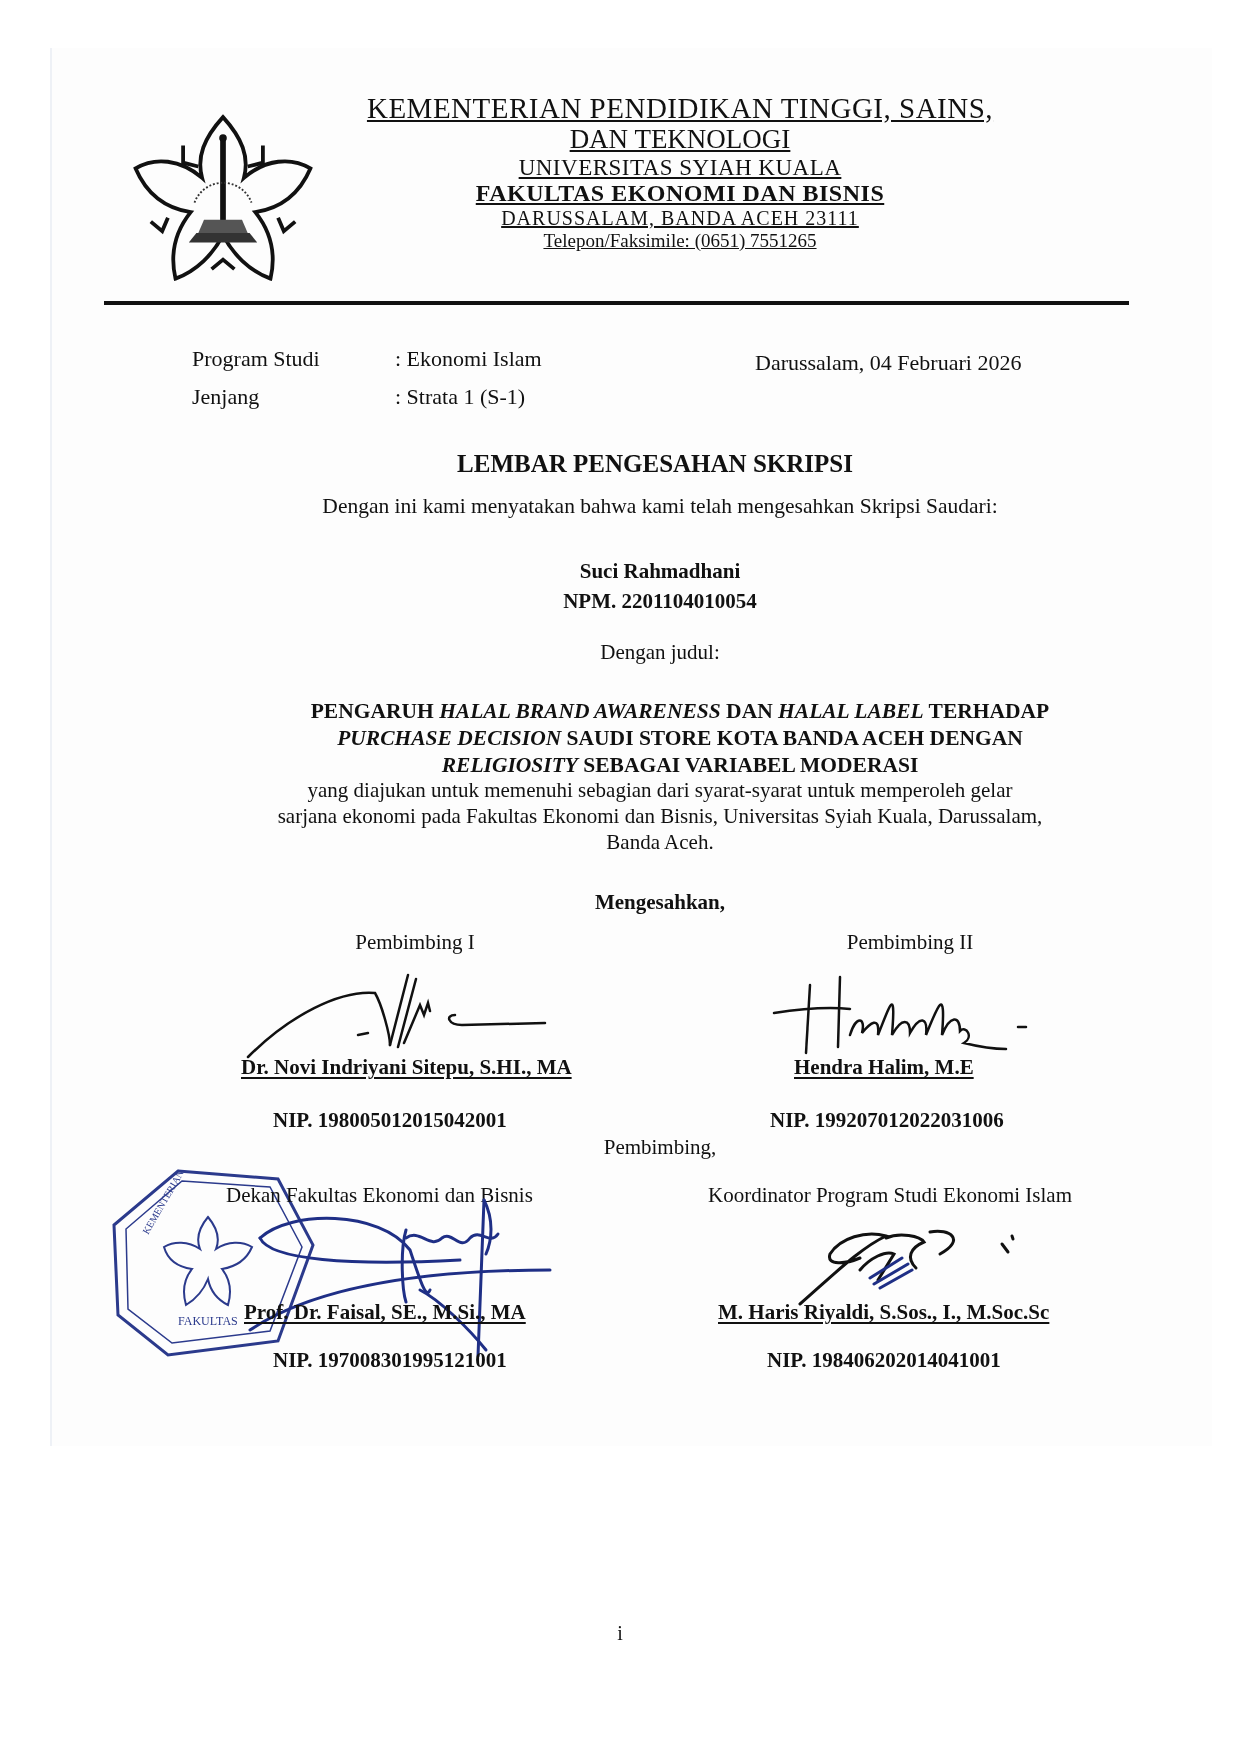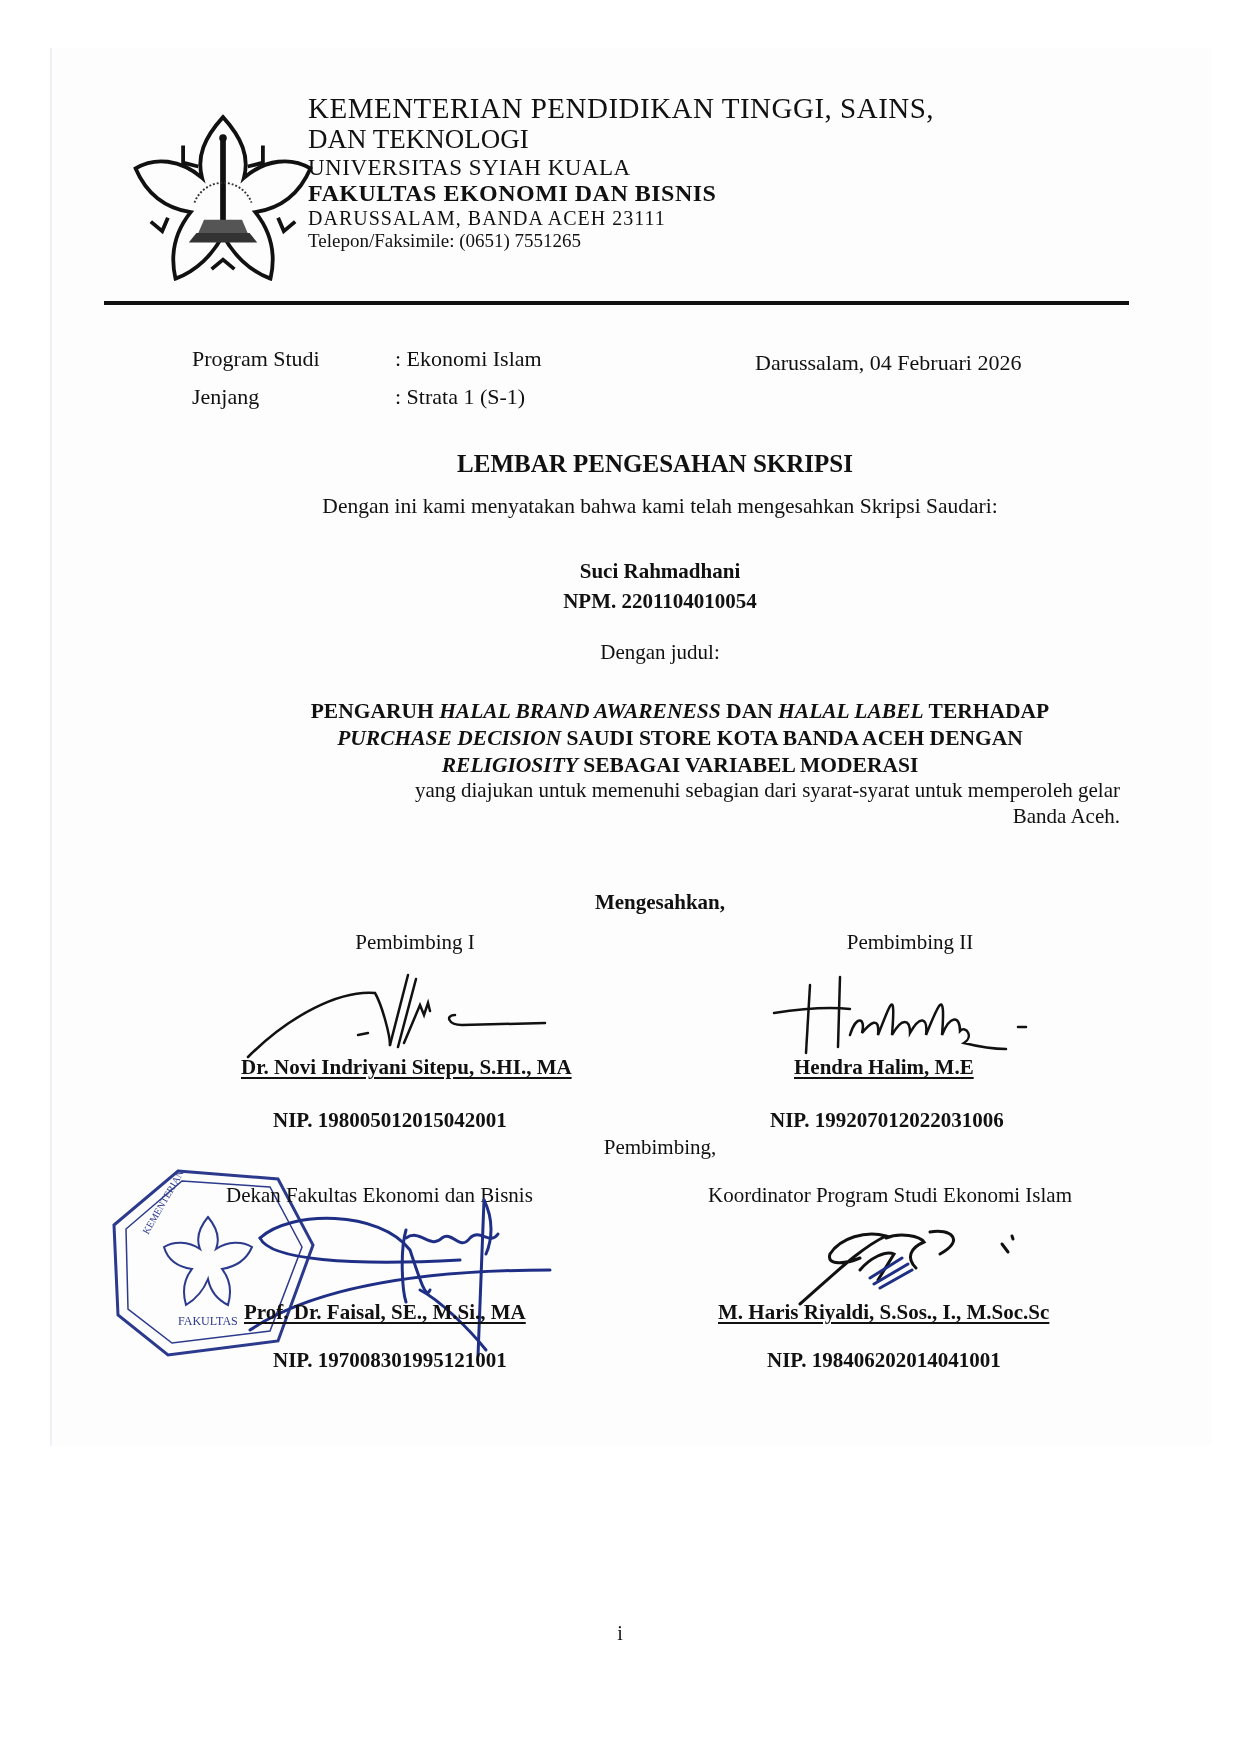--- a/index.html
+++ b/index.html
@@ -4,42 +4,42 @@
   <style>
     html, body { margin: 0; padding: 0; background: #ffffff; }
     body { width: 1240px; height: 1754px; position: relative; overflow: hidden;
            font-family: "Liberation Serif", "DejaVu Serif", serif; color: #111; }
     .scan { position: absolute; left: 50px; top: 48px; width: 1160px; height: 1398px;
             background: #fdfdfd; border-left: 2px solid #eef1f6; }
     .abs { position: absolute; }
     .center { text-align: center; }
     
     .logo { left: 128px; top: 100px; width: 190px; height: 190px; }
-    .kop { left: 308px; top: 92px; width: 760px; line-height: 1.12; }
+    .kop { left: 300px; top: 92px; width: 760px; text-align: center; line-height: 1.12; text-decoration: underline; }
     .kop .l1 { font-size: 29px; letter-spacing: 0.5px; }
     .kop .l2 { font-size: 27px; }
     .kop .l3 { font-size: 23px; letter-spacing: 0.5px; }
     .kop .l4 { font-size: 24px; font-weight: bold; letter-spacing: 0.5px; }
     .kop .l5 { font-size: 20px; letter-spacing: 1px; }
     .kop .l6 { font-size: 19px; }
     .kop .l7 { font-size: 19px; }
     .rule { left: 104px; top: 301px; width: 1025px; height: 4px; background: #111; }
     
     .meta { font-size: 22px; }
     .meta-label { left: 192px; }
     .meta-value { left: 395px; }
     .date { left: 755px; top: 350px; font-size: 22px; }
     
     .title { left: 0; width: 1310px; top: 450px; font-size: 25px; font-weight: bold; }
     .intro { left: 100px; width: 1120px; top: 494px; font-size: 21.5px; }
     .student { left: 100px; width: 1120px; top: 556px; font-size: 21px; font-weight: bold; line-height: 30px; }
     .judul-lbl { left: 100px; width: 1120px; top: 640px; font-size: 21px; }
     .thesis { left: 240px; width: 880px; top: 698px; font-size: 21.5px; font-weight: bold; line-height: 27px; text-align: center; }
     .thesis i { font-weight: bold; }
-    .purpose { left: 200px; width: 920px; top: 777px; font-size: 21px; line-height: 26px; text-align: right; }
+    .purpose { left: 200px; width: 920px; top: 777px; font-size: 21px; line-height: 26px; text-align: center; }
     .mengesahkan { left: 100px; width: 1120px; top: 890px; font-size: 21px; font-weight: bold; }
     .role { font-size: 21px; }
     .signame { font-size: 21px; font-weight: bold; text-decoration: underline; text-underline-offset: 3px; white-space: nowrap; }
     .nip { font-size: 21px; font-weight: bold; white-space: nowrap; margin-top: 18px; }
     .mengetahui { left: 100px; width: 1120px; top: 1135px; font-size: 21px; }
     .sig { position: absolute; }
     .pagenum { left: 0; width: 1240px; top: 1622px; font-size: 20px; text-align: center; }
   </style>
 </head>
 <body>
@@ -85,20 +85,21 @@
   <div>NPM. 2201104010054</div>
 </div>
 <div class="abs judul-lbl center">Dengan judul:</div>
 
 <div class="abs thesis">
   <span>PENGARUH </span><i>HALAL BRAND AWARENESS</i><span> DAN </span><i>HALAL LABEL</i><span> TERHADAP </span><br><i>PURCHASE DECISION</i><span> SAUDI STORE KOTA BANDA ACEH DENGAN </span><br><i>RELIGIOSITY</i><span> SEBAGAI VARIABEL MODERASI</span>
 </div>
 
 <div class="abs purpose">
   <div>yang diajukan untuk memenuhi sebagian dari syarat-syarat untuk memperoleh gelar</div>
+  <div>sarjana ekonomi pada Fakultas Ekonomi dan Bisnis, Universitas Syiah Kuala, Darussalam,</div>
   <div>Banda Aceh.</div>
 </div>
 
 <div class="abs mengesahkan center">Mengesahkan,</div>
 
 <div class="abs role center" style="left:235px;width:360px;top:930px">Pembimbing I</div>
 <svg class="sig" style="left:240px;top:965px" width="320" height="100" viewBox="0 0 320 100">
   <g fill="none" stroke="#111" stroke-width="2.5" stroke-linecap="round">
     <path d="M8 92 C50 50 100 25 135 28 C142 40 150 70 150 80"></path>
     <path d="M118 70 L128 68"></path>

